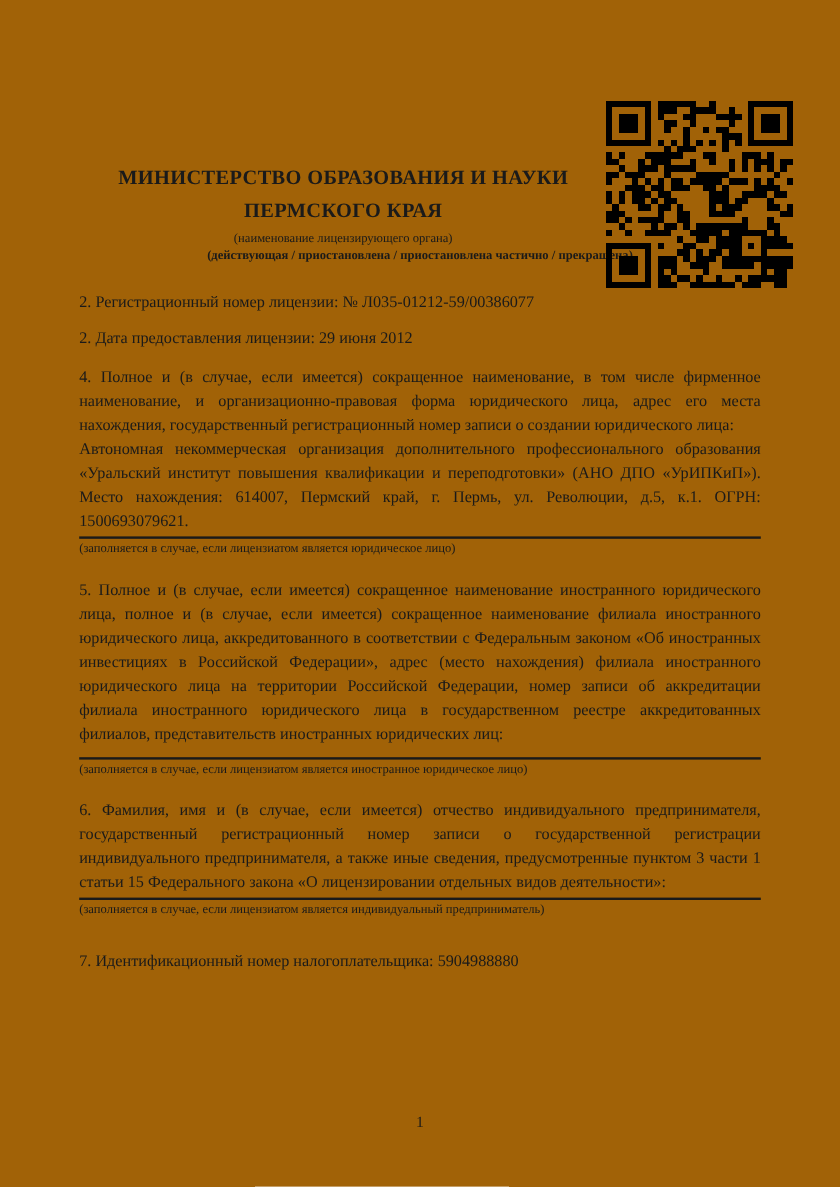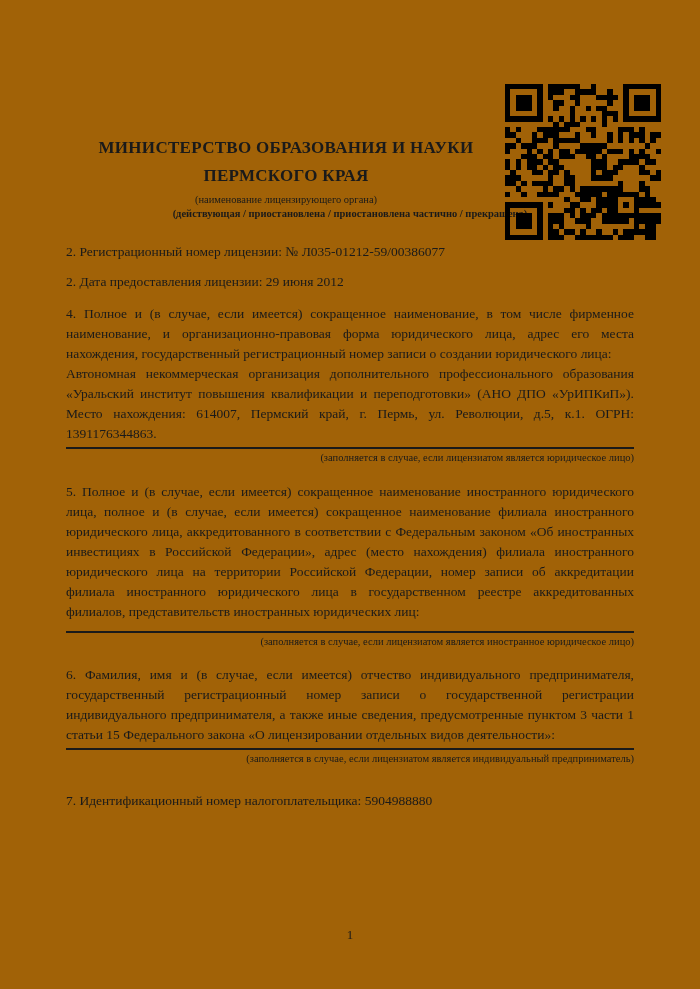--- a/index.html
+++ b/index.html
@@ -53,21 +53,21 @@
     font-size: 10.5px;
     line-height: 14px;
   }
   .caption1 { margin-top: 1px; font-weight: bold; }
   .item2 { margin-top: 21px; }
   .item3 { margin-top: 10px; }
   .item4-label { margin-top: 12px; }
   .blank-value { height: 9px; }
   .fill-line {
     border-top: 2px solid #1a1a1a;
-    text-align: right;
+    text-align: left;
     font-size: 10.5px;
     line-height: 14px;
     padding-top: 2px;
   }
   .rule4 { margin-top: 3px; }
   .item5-label { margin-top: 17px; }
   .item6-label { margin-top: 16px; }
   .rule6 { margin-top: 3px; }
   .item7 { margin-top: 25px; }
   .page-number {
@@ -96,21 +96,21 @@
   </div>
 
 
   <div class="small-caption caption1">(действующая / приостановлена / приостановлена частично / прекращена)</div>
 
   <div class="body-text item2">2. Регистрационный номер лицензии: № Л035-01212-59/00386077</div>
 
   <div class="body-text item3">2. Дата предоставления лицензии: 29 июня 2012</div>
 
   <div class="body-text just item4-label">4. Полное и (в случае, если имеется) сокращенное наименование, в том числе фирменное наименование, и организационно-правовая форма юридического лица, адрес его места нахождения, государственный регистрационный номер записи о создании юридического лица:</div>
-  <div class="body-text just">Автономная некоммерческая организация дополнительного профессионального образования «Уральский институт повышения квалификации и переподготовки» (АНО ДПО «УрИПКиП»). Место нахождения: 614007, Пермский край, г. Пермь, ул. Революции, д.5, к.1. ОГРН: 1391176344863.</div>
+  <div class="body-text just">Автономная некоммерческая организация дополнительного профессионального образования «Уральский институт повышения квалификации и переподготовки» (АНО ДПО «УрИПКиП»). Место нахождения: 614007, Пермский край, г. Пермь, ул. Революции, д.5, к.1. ОГРН: 1500693079621.</div>
   <div class="fill-line rule4">(заполняется в случае, если лицензиатом является юридическое лицо)</div>
 
   <div class="body-text just item5-label">5. Полное и (в случае, если имеется) сокращенное наименование иностранного юридического лица, полное и (в случае, если имеется) сокращенное наименование филиала иностранного юридического лица, аккредитованного в соответствии с Федеральным законом «Об иностранных инвестициях в Российской Федерации», адрес (место нахождения) филиала иностранного юридического лица на территории Российской Федерации, номер записи об аккредитации филиала иностранного юридического лица в государственном реестре аккредитованных филиалов, представительств иностранных юридических лиц:</div>
   <div class="blank-value"></div>
   <div class="fill-line">(заполняется в случае, если лицензиатом является иностранное юридическое лицо)</div>
 
   <div class="body-text just item6-label">6. Фамилия, имя и (в случае, если имеется) отчество индивидуального предпринимателя, государственный регистрационный номер записи о государственной регистрации индивидуального предпринимателя, а также иные сведения, предусмотренные пунктом 3 части 1 статьи 15 Федерального закона «О лицензировании отдельных видов деятельности»:</div>
   <div class="fill-line rule6">(заполняется в случае, если лицензиатом является индивидуальный предприниматель)</div>
 
   <div class="body-text item7">7. Идентификационный номер налогоплательщика: 5904988880</div>

